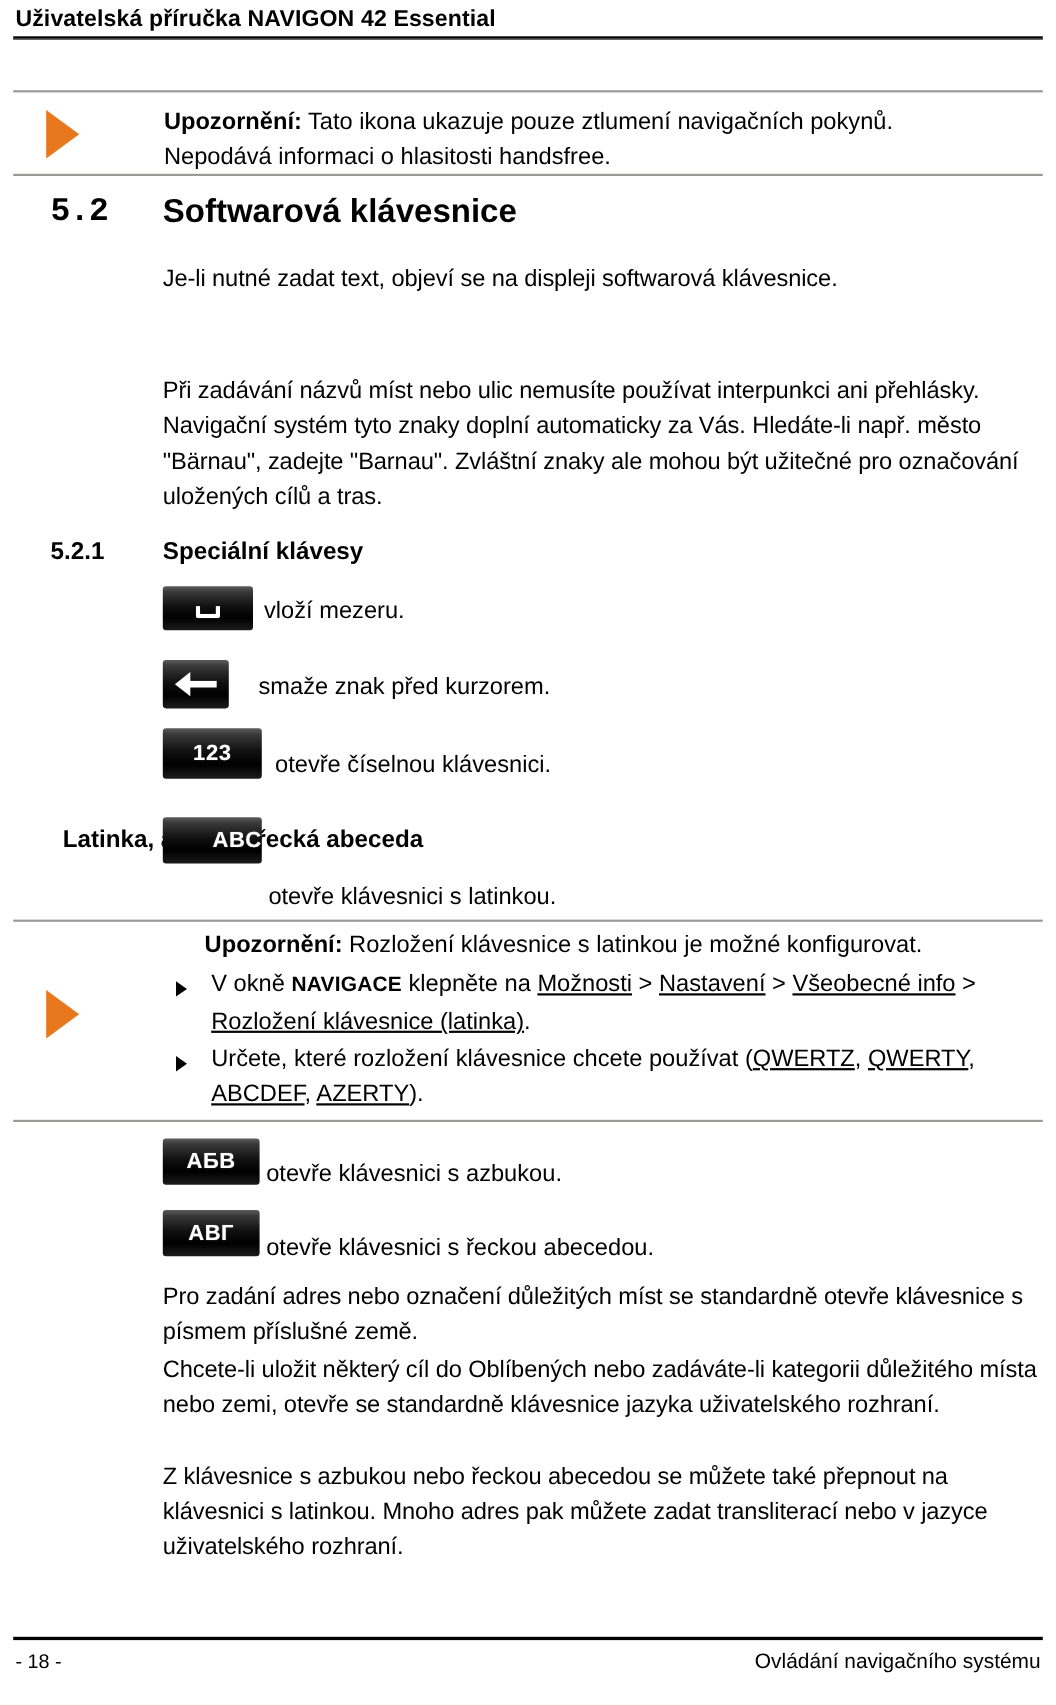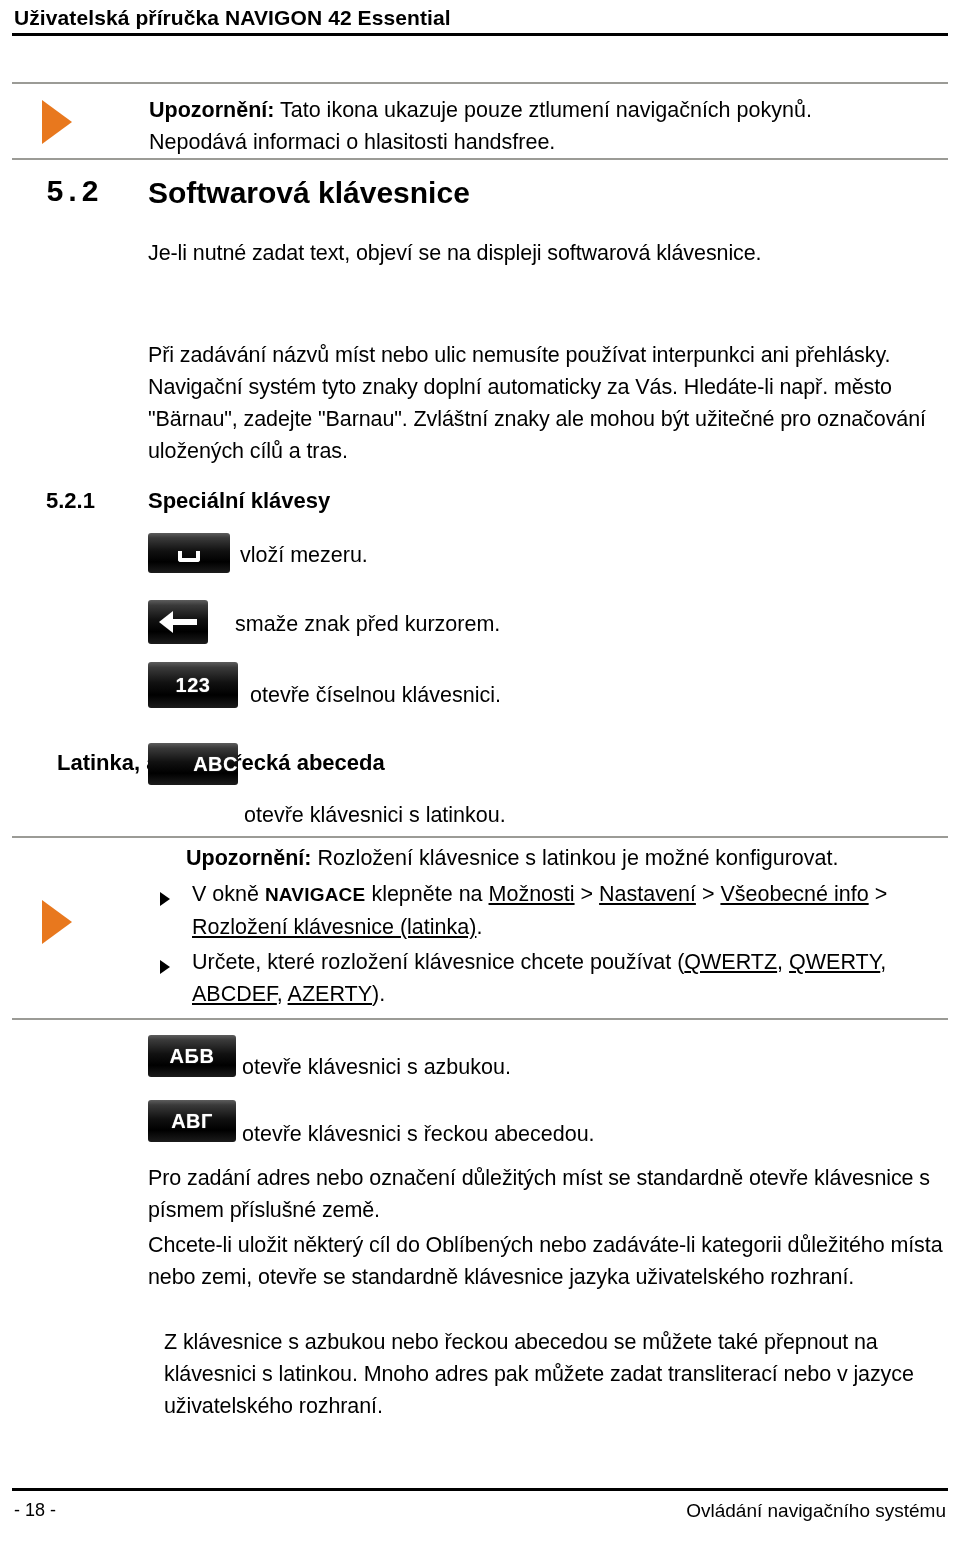--- a/index.html
+++ b/index.html
@@ -276,19 +276,19 @@
 
   <div class="key" style="left:148px; top:1100px; width:88px; height:42px;">
     <span class="key-label">АВГ</span>
   </div>
   <div class="key-caption" style="left:242px; top:1120px;text-align:center;">otevře klávesnici s řeckou abecedou.</div>
 
   <div class="body-para" style="left:148px; top:1162px; width:800px;">Pro zadání adres nebo označení důležitých míst se standardně otevře klávesnice s písmem příslušné země.</div>
 
   <div class="body-para" style="left:148px; top:1229px; width:800px;">Chcete-li uložit některý cíl do Oblíbených nebo zadáváte-li kategorii důležitého místa nebo zemi, otevře se standardně klávesnice jazyka uživatelského rozhraní.</div>
 
-  <div class="body-para" style="left:164px; top:1326px; width:790px;">Z klávesnice s azbukou nebo řeckou abecedou se můžete také přepnout na klávesnici s latinkou. Mnoho adres pak můžete zadat transliterací nebo v jazyce uživatelského rozhraní.</div>
+  <div class="body-para" style="left:148px; top:1326px; width:790px;">Z klávesnice s azbukou nebo řeckou abecedou se můžete také přepnout na klávesnici s latinkou. Mnoho adres pak můžete zadat transliterací nebo v jazyce uživatelského rozhraní.</div>
 
   <div class="footer-rule"></div>
   <div class="footer-left">- 18 -</div>
   <div class="footer-right">Ovládání navigačního systému</div>
 
 </div>
 
 </body></html>

